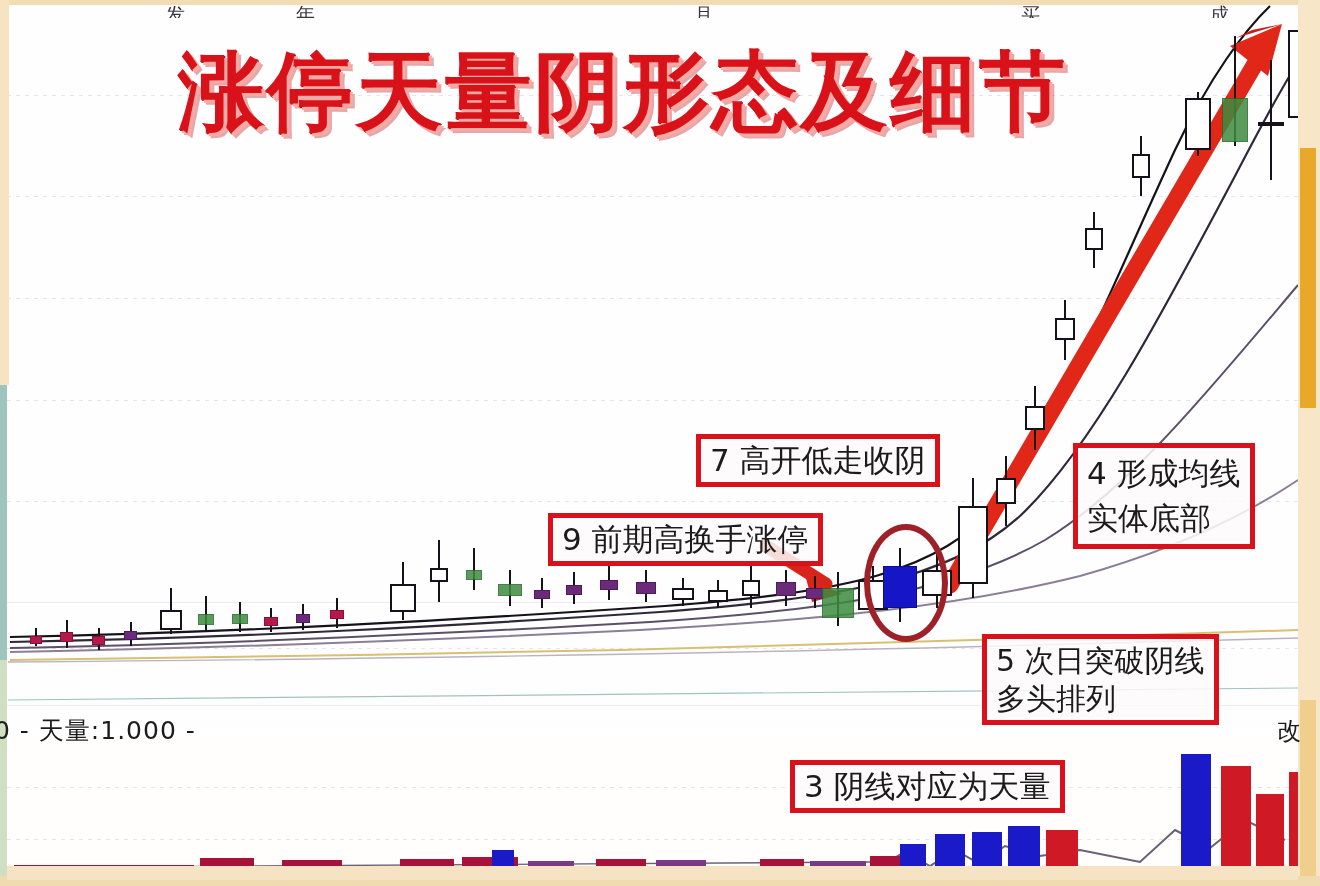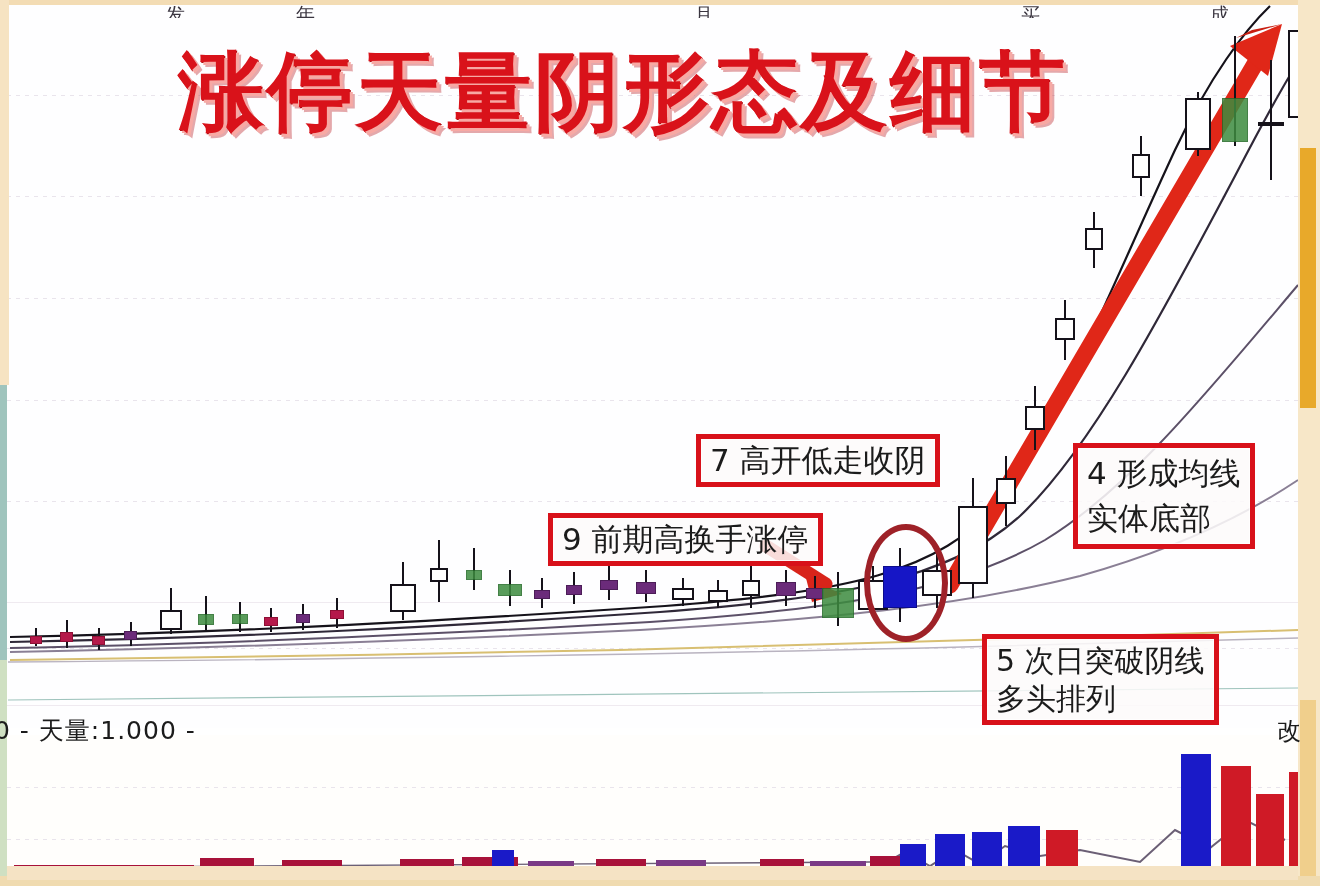--- a/index.html
+++ b/index.html
@@ -325,20 +325,23 @@
   <div id="chart-title">涨停天量阴形态及细节</div>
 
   <div id="highlight-ellipse"></div>
 
   <div class="callout" id="callout-1">
     <span class="ln">9 前期高换手涨停</span>
   </div>
   <div class="callout" id="callout-2">
     <span class="ln">7 高开低走收阴</span>
   </div>
+  <div class="callout" id="callout-3">
+    <span class="ln">3 阴线对应为天量</span>
+  </div>
   <div class="callout" id="callout-4">
     <span class="ln">5 次日突破阴线</span>
     <span class="ln">多头排列</span>
   </div>
   <div class="callout" id="callout-5">
     <span class="ln">4 形成均线</span>
     <span class="ln">实体底部</span>
   </div>
 
   <div id="axis-label-left">0 - 天量:1.000 -</div>

